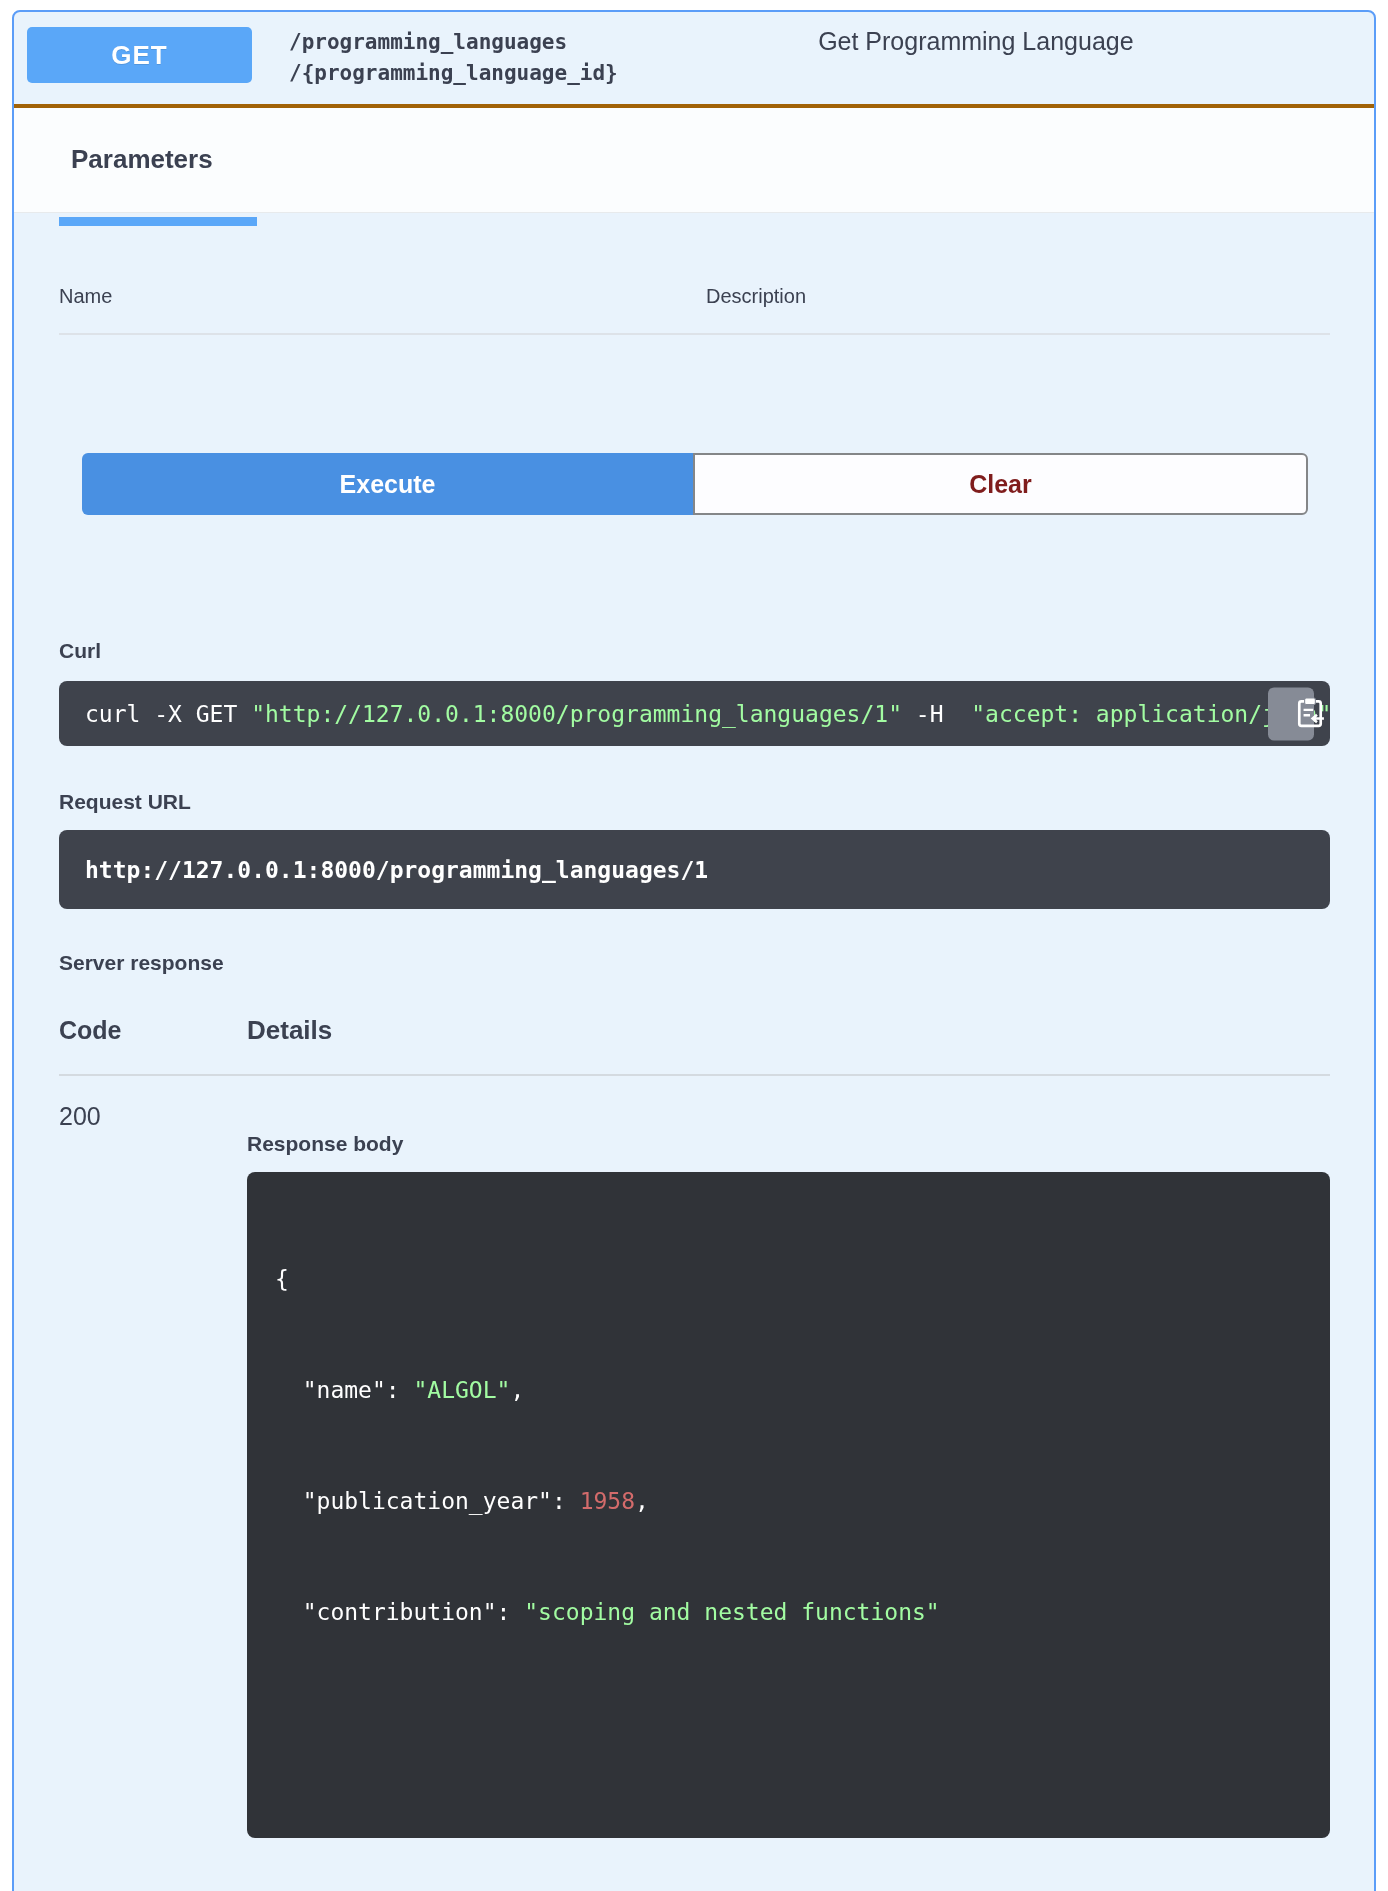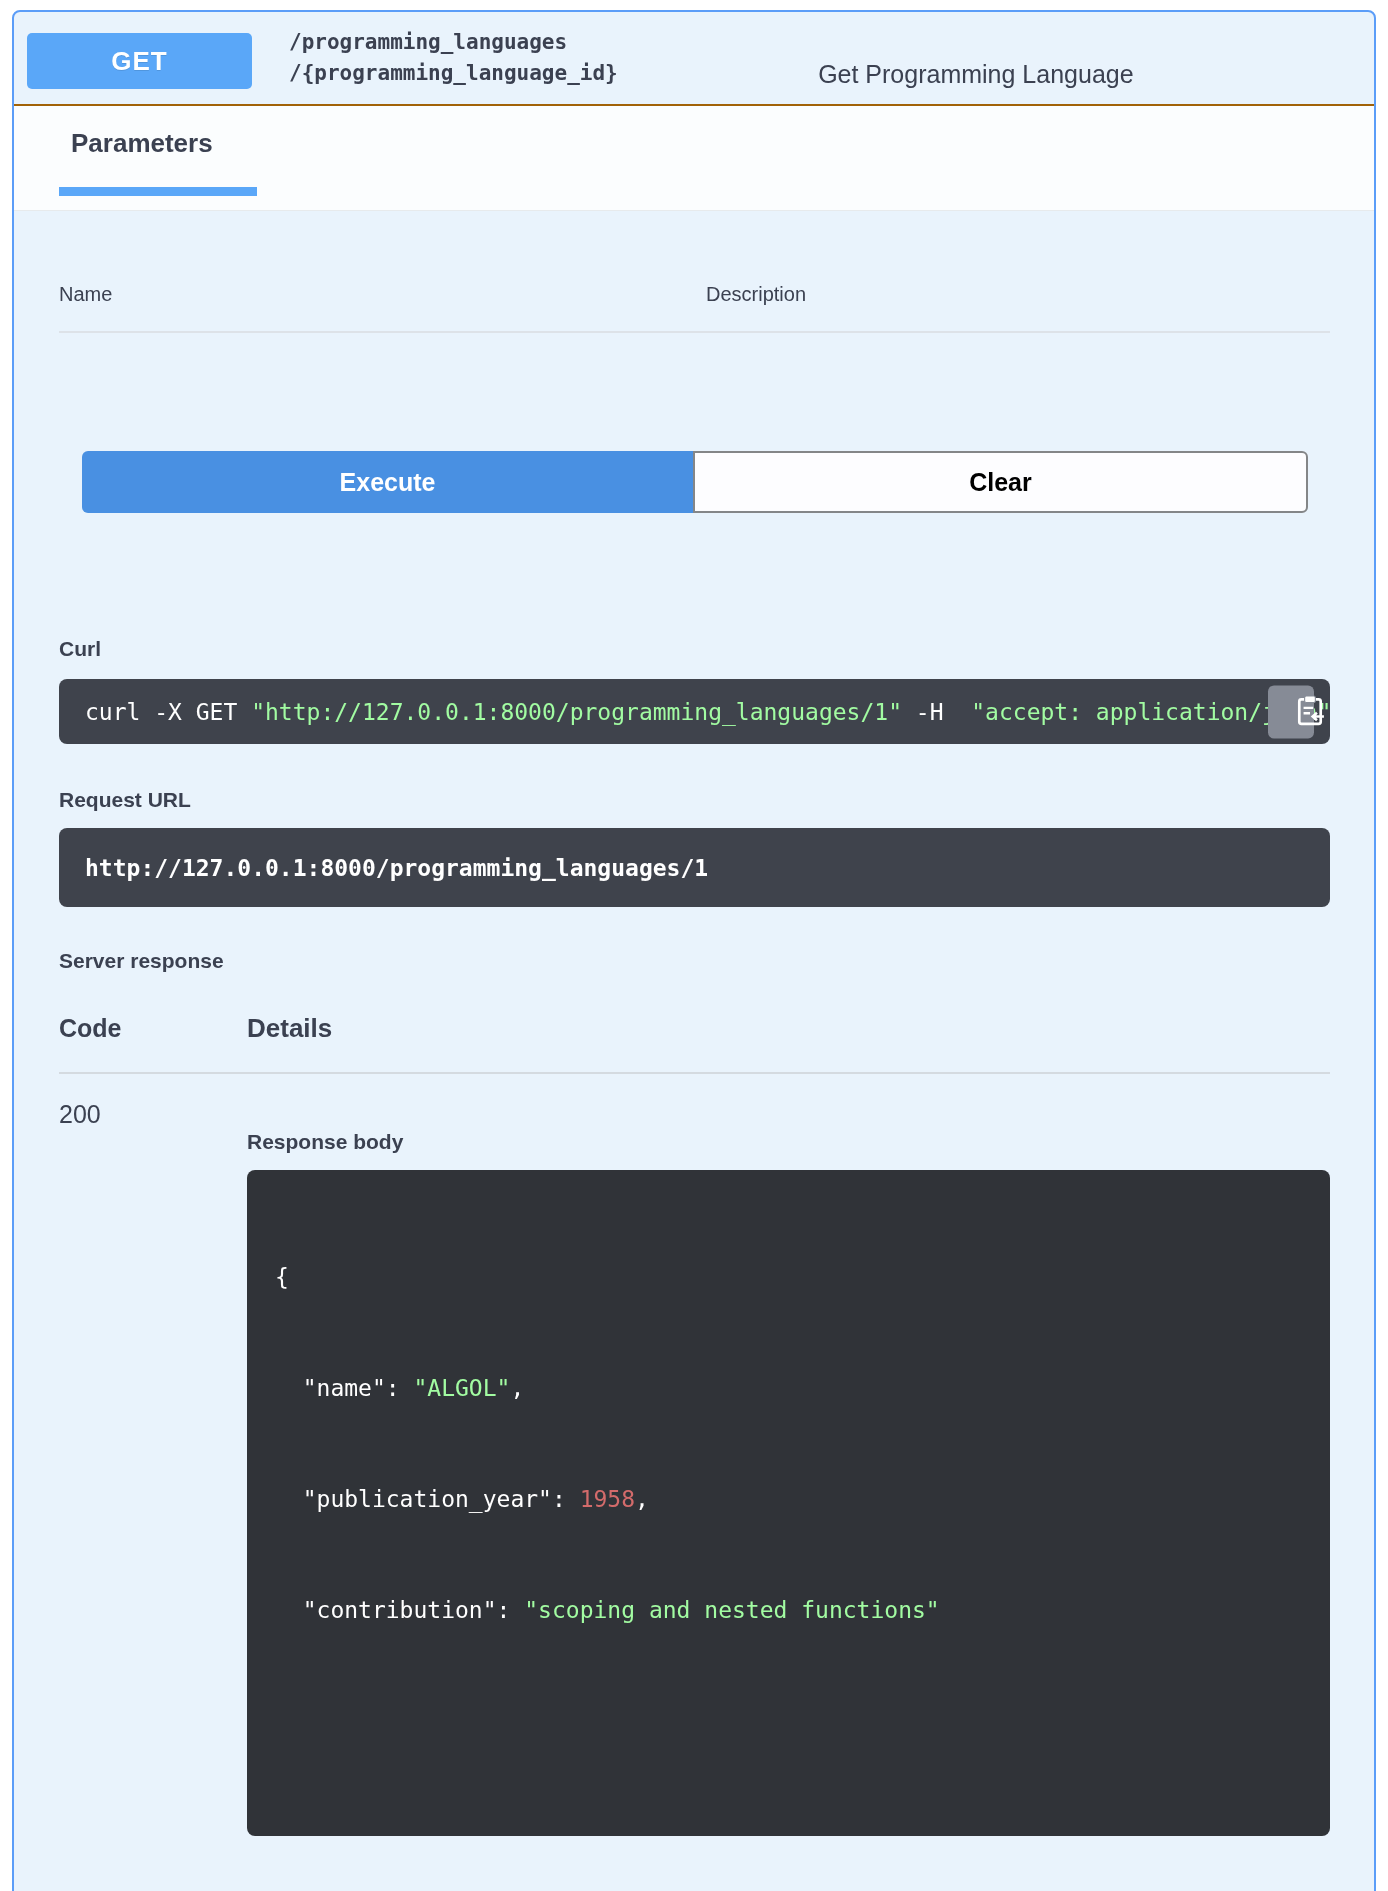--- a/index.html
+++ b/index.html
@@ -14,23 +14,23 @@
 
   .opblock {
     position: absolute; left: 12px; top: 10px;
     width: 1364px; height: 1940px;
     border: 2px solid #5b9df8; border-radius: 8px;
     background: #e9f3fc; overflow: hidden;
   }
 
   
   .summary {
-    display: flex; align-items: flex-end;
+    display: flex; align-items: flex-start;
     padding: 15px 40px 15px 13px;
-    border-bottom: 2px solid #a16207;
+    border-bottom: 4px solid #a16207;
     cursor: pointer;
   }
   .method-badge {
     width: 225px; height: 56px; flex: none;
     background: #5aa7f8; border-radius: 5px; border: none;
     color: #fff; font-weight: bold; font-size: 26px; letter-spacing: 1px;
     display: flex; align-items: center; justify-content: center;
     text-shadow: 0 1px 0 rgba(0,0,0,.1);
   }
   .path {
@@ -40,21 +40,21 @@
   }
   .summary-title { flex: 1; text-align: center; font-size: 25px; color: #3b4151; }
 
   
   .params-bar {
     position: relative; height: 105px;
     background: #fbfdfe;
     border-bottom: 1px solid rgba(59,65,81,.10);
   }
   .tab {
-    position: absolute; left: 45px; top: 0; height: 90px;
+    position: absolute; left: 45px; top: 0; height: 118px;
     display: flex; align-items: center;
     padding: 0 44px 6px 12px;
     border-bottom: 9px solid #5aa7f8;
     font-size: 26px; font-weight: bold; color: #3b4151;
     background: transparent; cursor: pointer;
   }
   .cancel-btn {
     position: absolute; right: 44px; top: 21px;
     width: 213px; height: 62px;
     background: #fefeff; border: 2px solid #f04e4e; border-radius: 8px;
@@ -82,21 +82,21 @@
     font-family: "Liberation Sans", sans-serif; background: #fff;
   }
 
   .exec-row { display: flex; margin: 118px 22px 0 23px; height: 62px; }
   .execute-btn {
     flex: 1; background: #4990e2; color: #fff; font-weight: bold; font-size: 25px;
     border: none; border-radius: 6px 0 0 6px; cursor: pointer;
     font-family: "Liberation Sans", sans-serif;
   }
   .clear-btn {
-    flex: 1; background: #fdfdff; color: #000000; font-weight: bold; font-size: 25px;
+    flex: 1; background: #fdfdff; color: #7f1d1d; font-weight: bold; font-size: 25px;
     border: 2px solid #848688; border-radius: 0 6px 6px 0; cursor: pointer;
     font-family: "Liberation Sans", sans-serif;
   }
 
   .responses-bar {
     height: 118px; display: flex; align-items: center; padding-left: 45px;
     font-size: 26px; font-weight: bold; background: #fbfdfe;
     border-bottom: 1px solid #dadfe4; box-shadow: 0 2px 3px rgba(0,0,0,.06);
   }
 

